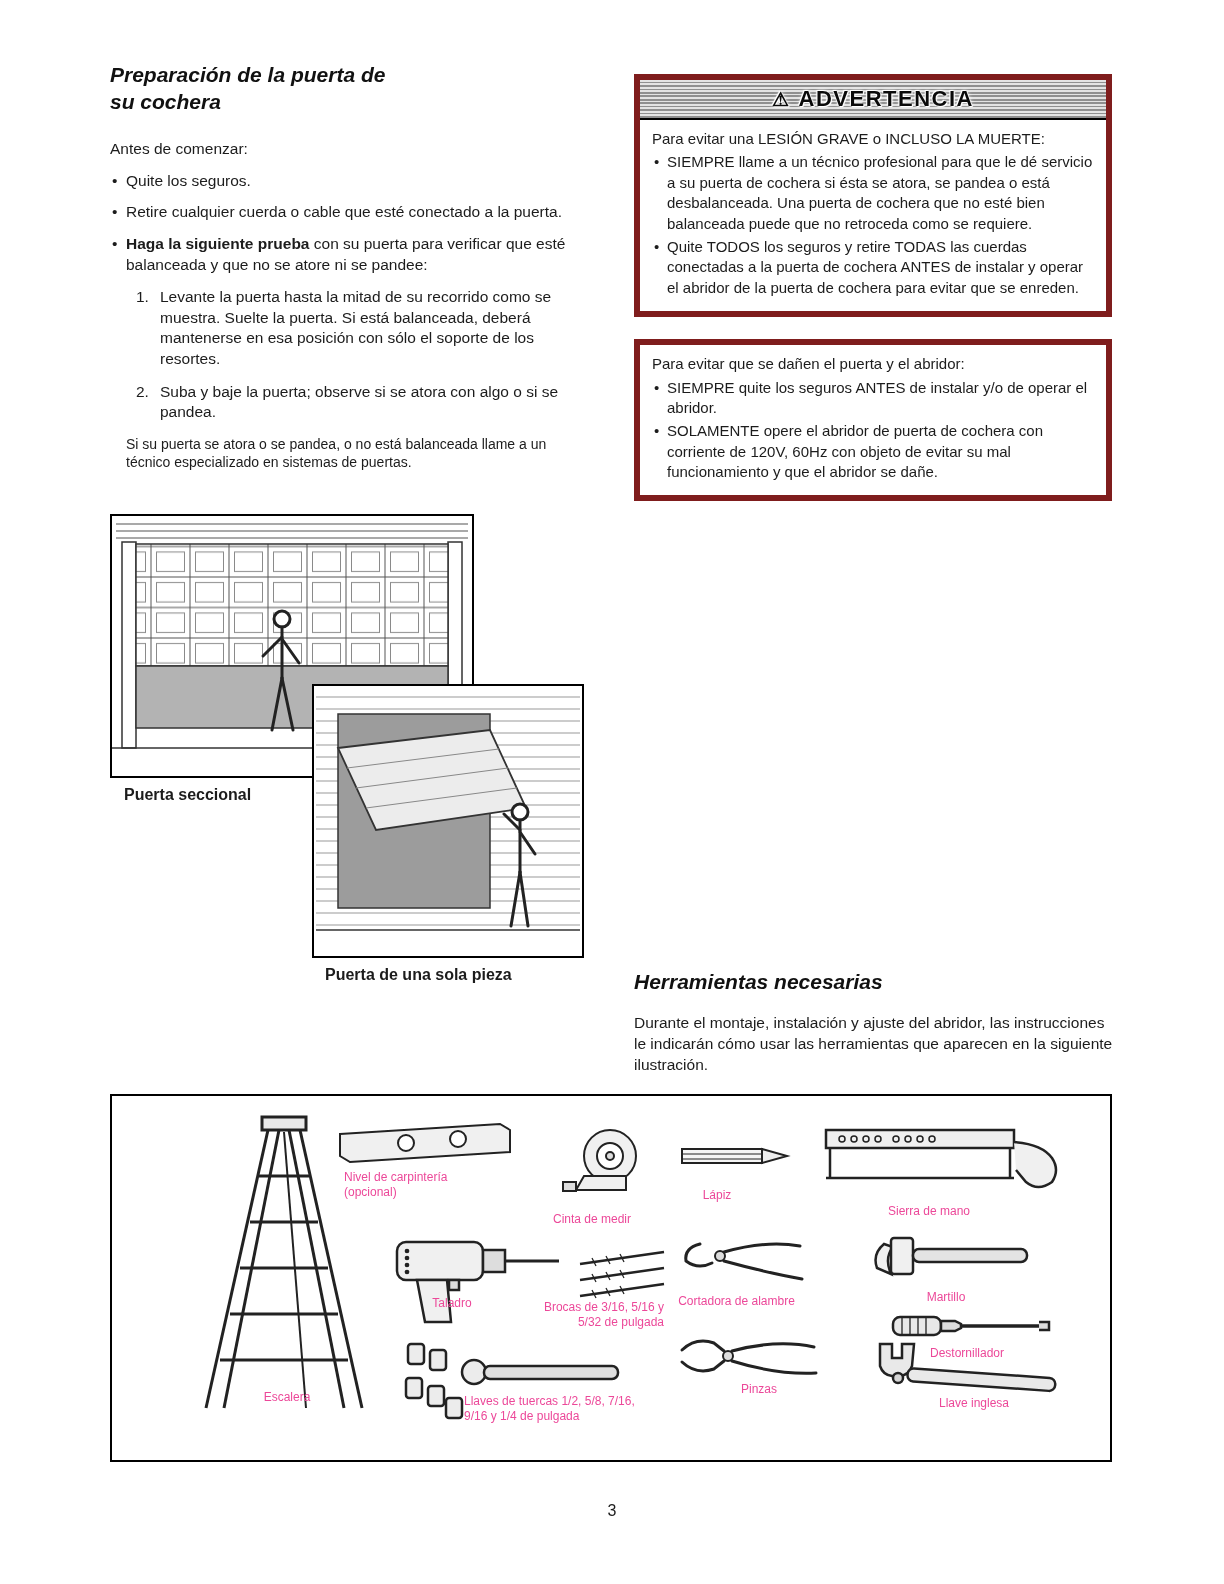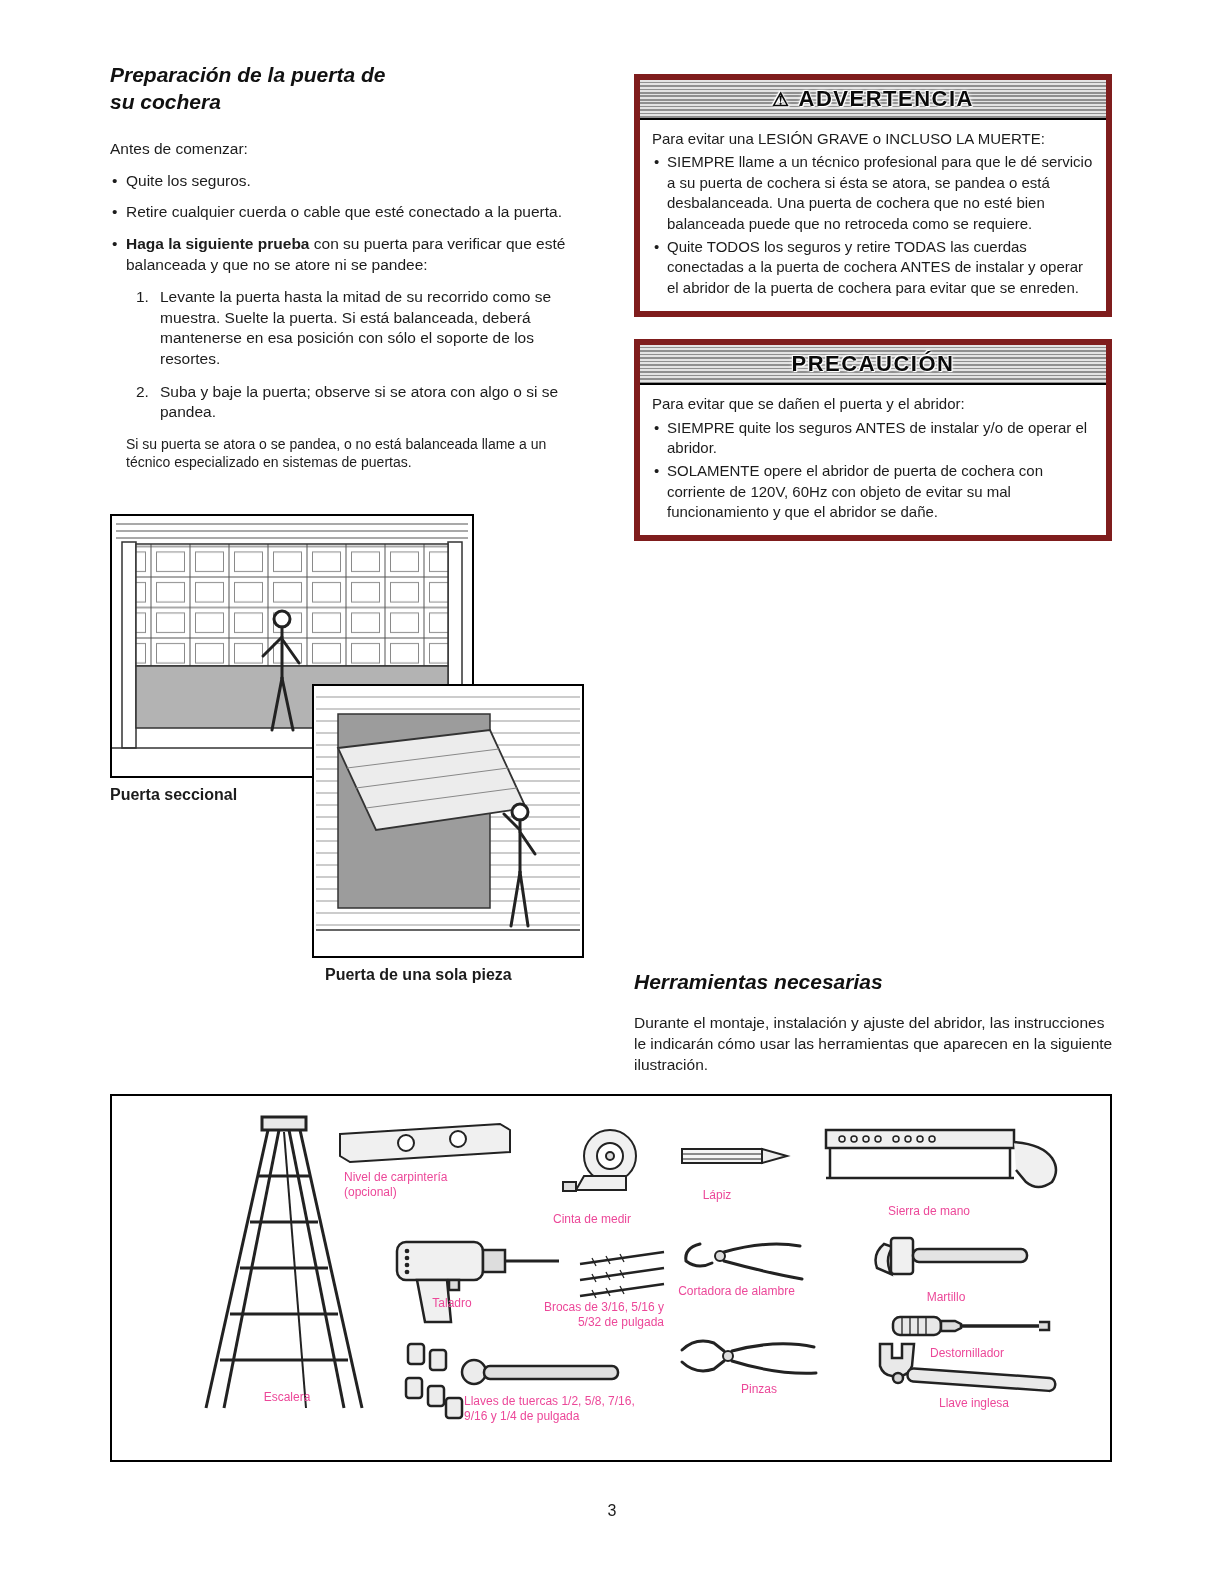--- a/index.html
+++ b/index.html
@@ -18,21 +18,21 @@
   .steps { list-style:none; margin:12px 0 0 10px; }
   .steps li { display:flex; margin-bottom:12px; font-size:15.5px; line-height:1.33; }
   .steps .num { width:24px; flex:0 0 24px; }
   .closing { font-size:14px; line-height:1.33; margin-left:16px; margin-top:2px; width:430px; }
 
   
   .figure { position:absolute; background:#fff; border:2px solid #000; }
   #fig-sectional { left:110px; top:514px; width:364px; height:264px; z-index:1; }
   #fig-onepiece  { left:312px; top:684px; width:272px; height:274px; z-index:2; }
   .fig-caption { position:absolute; font-size:16px; font-weight:bold; z-index:3; }
-  #cap-sectional { left:110px; top:786px; }
+  #cap-sectional { left:124px; top:786px; }
   #cap-onepiece  { left:325px; top:966px; }
   .figure svg { display:block; width:100%; height:100%; }
 
   
   .col-right { position:absolute; left:634px; top:74px; width:478px; }
   .alert-box { border:6px solid #7f1d1d; background:#fff; }
   .alert-box + .alert-box { margin-top:22px; }
   .alert-header { height:40px; border-bottom:2px solid #000; display:flex; align-items:center; justify-content:center;
     background:repeating-linear-gradient(0deg,#8f8f8f 0px,#8f8f8f 1.5px,#e3e3e3 1.5px,#e3e3e3 3.5px); }
   .alert-title { font-size:22px; font-weight:bold; letter-spacing:1.5px; color:#0a0a0a;
@@ -163,23 +163,20 @@
       <div class="alert-body">
         <div class="alert-intro">Para evitar una LESIÓN GRAVE o INCLUSO LA MUERTE:</div>
         <ul class="alert-list">
           <li>SIEMPRE llame a un técnico profesional para que le dé servicio a su puerta de cochera si ésta se atora, se pandea o está desbalanceada. Una puerta de cochera que no esté bien balanceada puede que no retroceda como se requiere.</li>
           <li>Quite TODOS los seguros y retire TODAS las cuerdas conectadas a la puerta de cochera ANTES de instalar y operar el abridor de la puerta de cochera para evitar que se enreden.</li>
         </ul>
       </div>
     </div>
 
     <div class="alert-box">
-      <div class="alert-header">
-        <div class="alert-title">PRECAUCIÓN</div>
-      </div>
       <div class="alert-body">
         <div class="alert-intro">Para evitar que se dañen el puerta y el abridor:</div>
         <ul class="alert-list">
           <li>SIEMPRE quite los seguros ANTES de instalar y/o de operar el abridor.</li>
           <li>SOLAMENTE opere el abridor de puerta de cochera con corriente de 120V, 60Hz con objeto de evitar su mal funcionamiento y que el abridor se dañe.</li>
         </ul>
       </div>
     </div>
 
   </div>
@@ -311,21 +308,21 @@
     <div class="tool" style="left:560px; top:132px;">
       <svg width="135" height="64" viewBox="0 0 135 64">
         <g fill="none" stroke="#222" stroke-width="3" stroke-linecap="round">
           <path d="M28,16 q-16,4 -14,17 q12,9 26,2"></path>
           <circle cx="48" cy="28" r="5" fill="#dddddd" stroke-width="2"></circle>
           <path d="M52,24 q42,-12 76,-6"></path>
           <path d="M52,33 q44,12 78,18"></path>
         </g>
       </svg>
     </div>
-    <div class="tlabel" style="left:552px; top:188px; width:145px;">Cortadora de alambre</div>
+    <div class="tlabel" style="left:552px; top:198px; width:145px;">Cortadora de alambre</div>
 
     <div class="tool" style="left:752px; top:136px;">
       <svg width="172" height="56" viewBox="0 0 172 56">
         <g fill="#f0f0f0" stroke="#222" stroke-width="2.5">
           <path d="M20,12 q-12,10 -7,24 l14,6 q-7,-16 2,-27 z"></path>
           <rect x="27" y="6" width="22" height="36" rx="3"></rect>
           <rect x="49" y="17" width="114" height="13" rx="6" fill="#e4e4e4"></rect>
         </g>
       </svg>
     </div>

